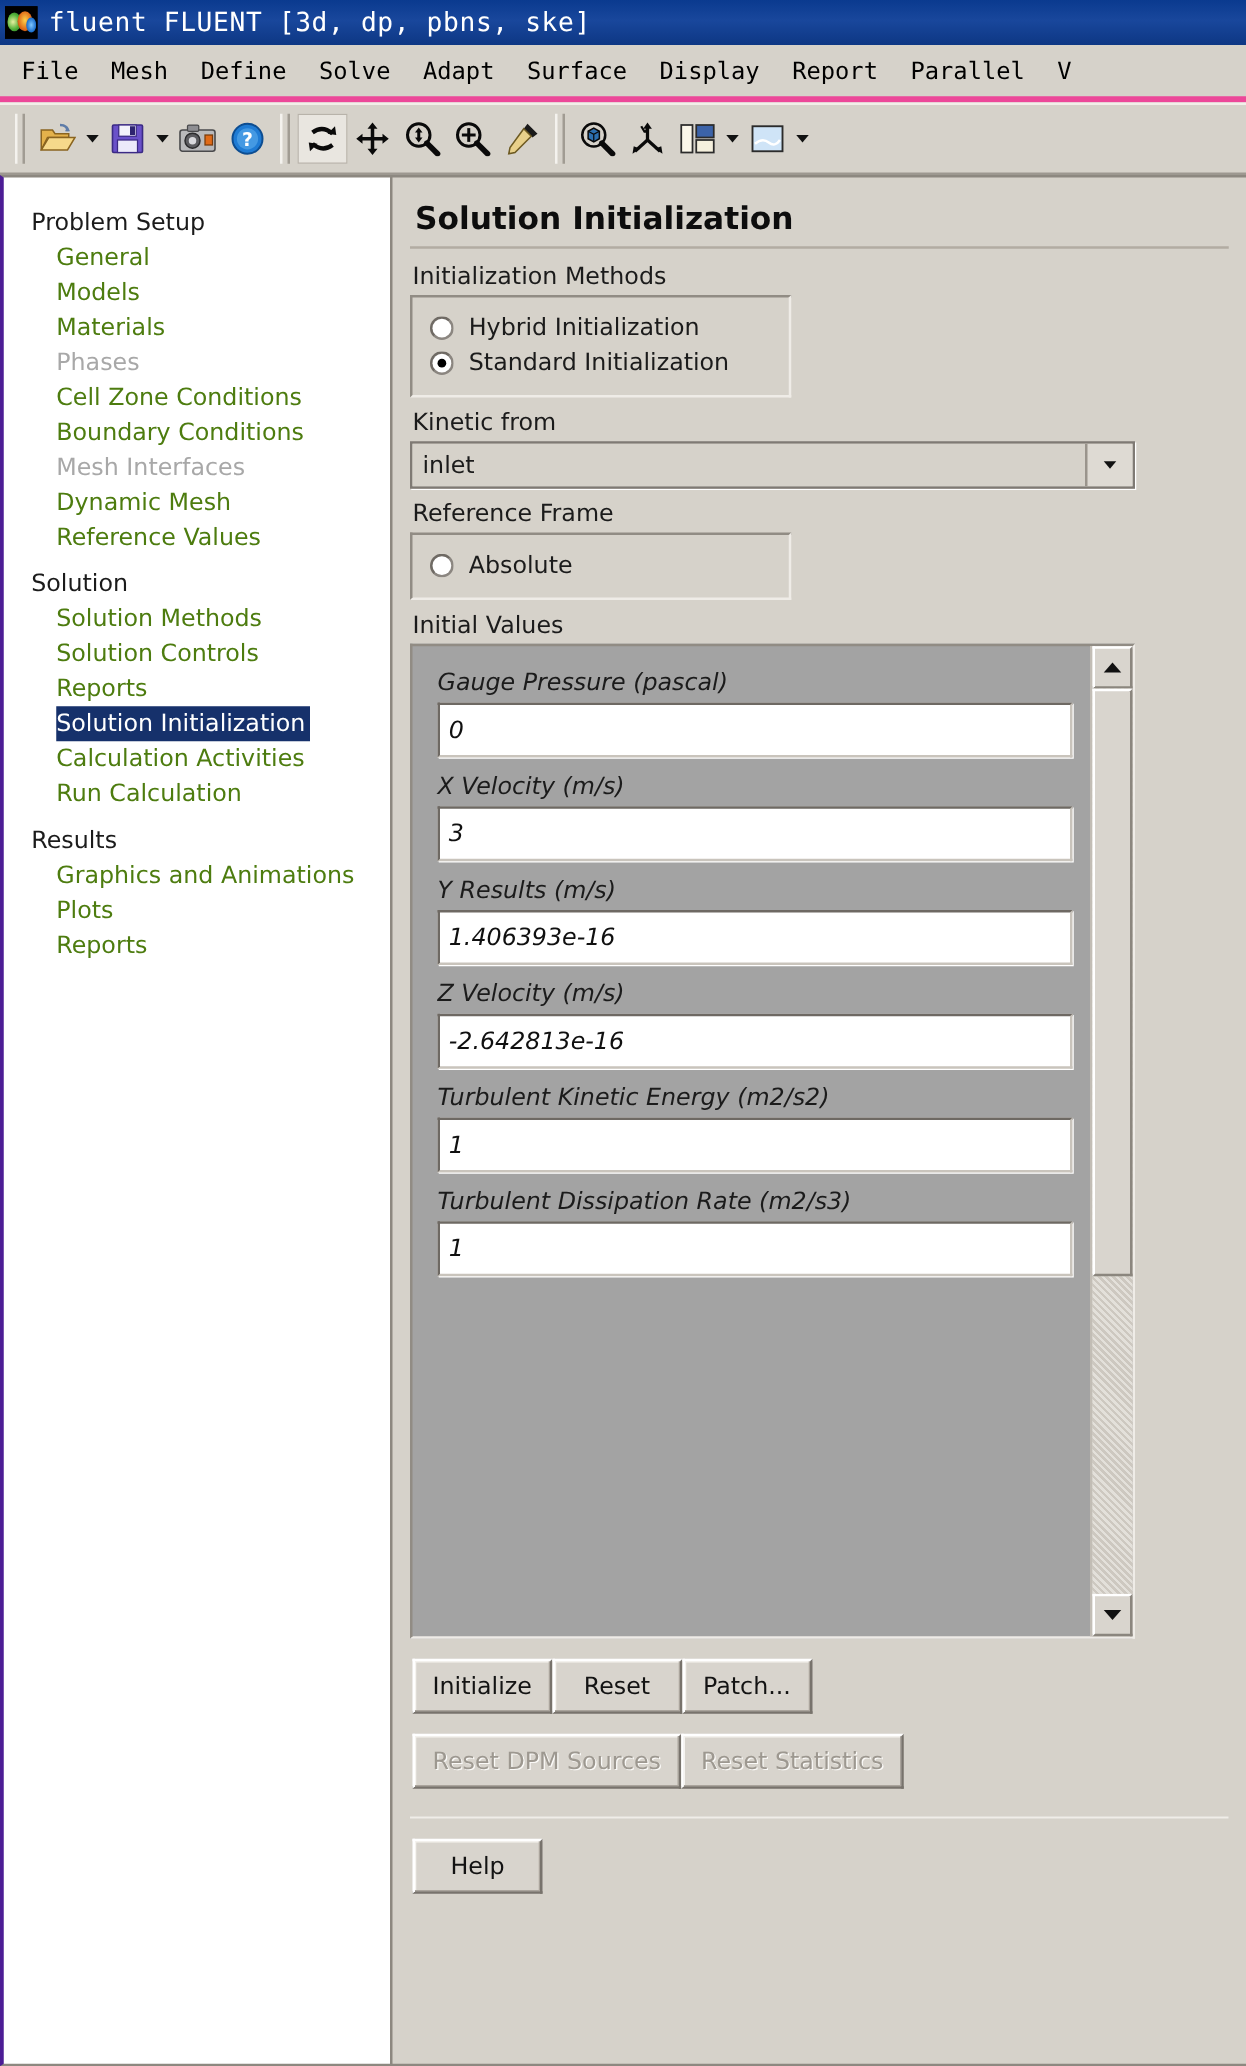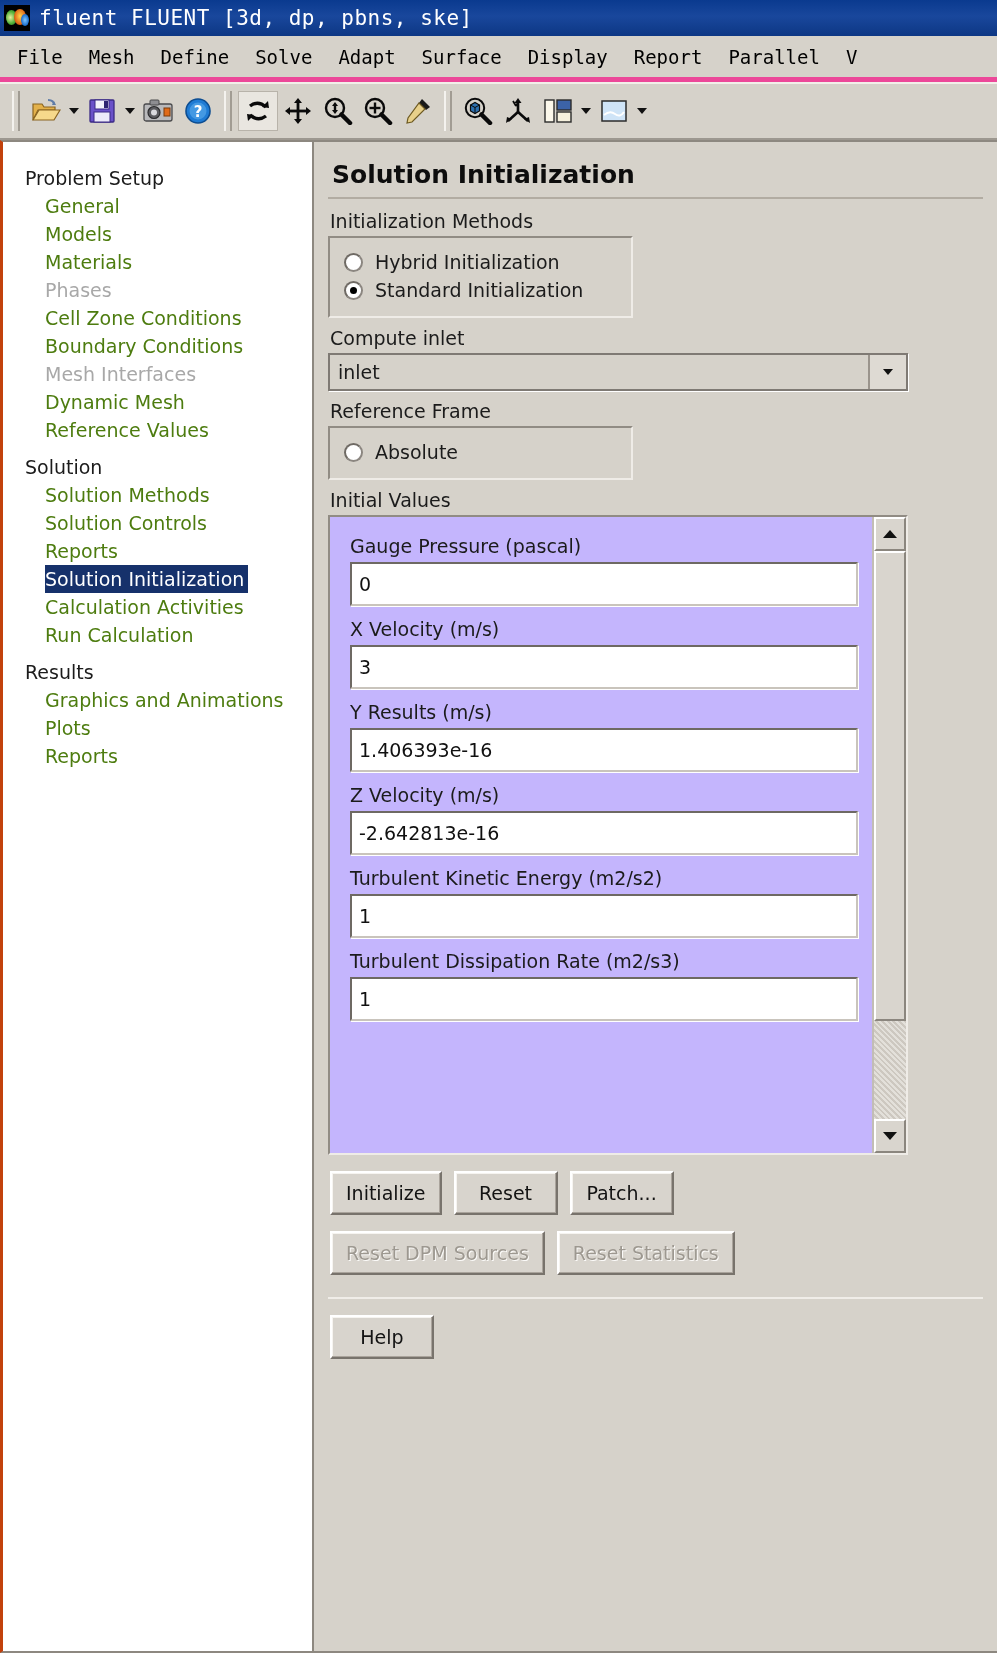--- a/index.html
+++ b/index.html
@@ -118,21 +118,21 @@
   
   #workspace {
     position: absolute;
     left: 0; top: 140px; right: 0; bottom: 0;
     display: flex;
     background: #d6d2ca;
   }
   #nav-pane {
     width: 312px;
     background: #ffffff;
-    border-left: 3px solid #c2410c;
+    border-left: 3px solid #4c1d95;
     border-top: 2px solid #8d8880;
     border-bottom: 2px solid #8d8880;
     padding-top: 22px;
     flex: 0 0 auto;
     overflow: hidden;
   }
   .nav-group {
     font-size: 19px;
     color: #1b1b1b;
     padding: 3px 0 3px 22px;
@@ -245,23 +245,24 @@
     display: flex; align-items: center; justify-content: center;
     flex: 0 0 auto;
   }
 
   
   #values-wrap {
     display: flex;
     border: 2px solid #918c84;
     border-right-color: #efece7;
     border-bottom-color: #efece7;
-    background: #c4b5fd;
-    height: 640px;
+    background: #a3a3a3;
+    height: 796px;
     max-width: 580px;
+    font-style: italic;
   }
   #values-list {
     flex: 1 1 auto;
     padding: 12px 14px 0 20px;
     overflow: hidden;
   }
   .field-label {
     font-size: 19px;
     color: #1b1b1b;
     padding: 6px 0 5px 0;
@@ -324,21 +325,20 @@
   .arr-dn {
     width: 0; height: 0;
     border-left: 7px solid transparent;
     border-right: 7px solid transparent;
     border-top: 8px solid #111;
   }
 
   
   .btn-row {
     display: flex;
-    gap: 12px;
     padding-top: 16px;
     padding-left: 2px;
   }
   .btn {
     min-width: 104px;
     height: 44px;
     background: #d8d4cd;
     border: 2px solid #ffffff;
     border-right-color: #78736c;
     border-bottom-color: #78736c;
@@ -559,21 +559,21 @@
         <span class="radio-mark"></span>
         <span class="radio-label">Hybrid  Initialization</span>
       </div>
       <div class="radio-row">
         <span class="radio-mark on"></span>
         <span class="radio-label">Standard Initialization</span>
       </div>
     </div>
 
     
-    <div class="section-label">Compute inlet</div>
+    <div class="section-label">Kinetic from</div>
     <div class="combo">
       <div class="combo-value">inlet</div>
       <div class="combo-arrow">
           <div class="caret-dn"></div>
         </div>
     </div>
 
     
     <div class="section-label">Reference Frame</div>
     <div class="groupbox">

